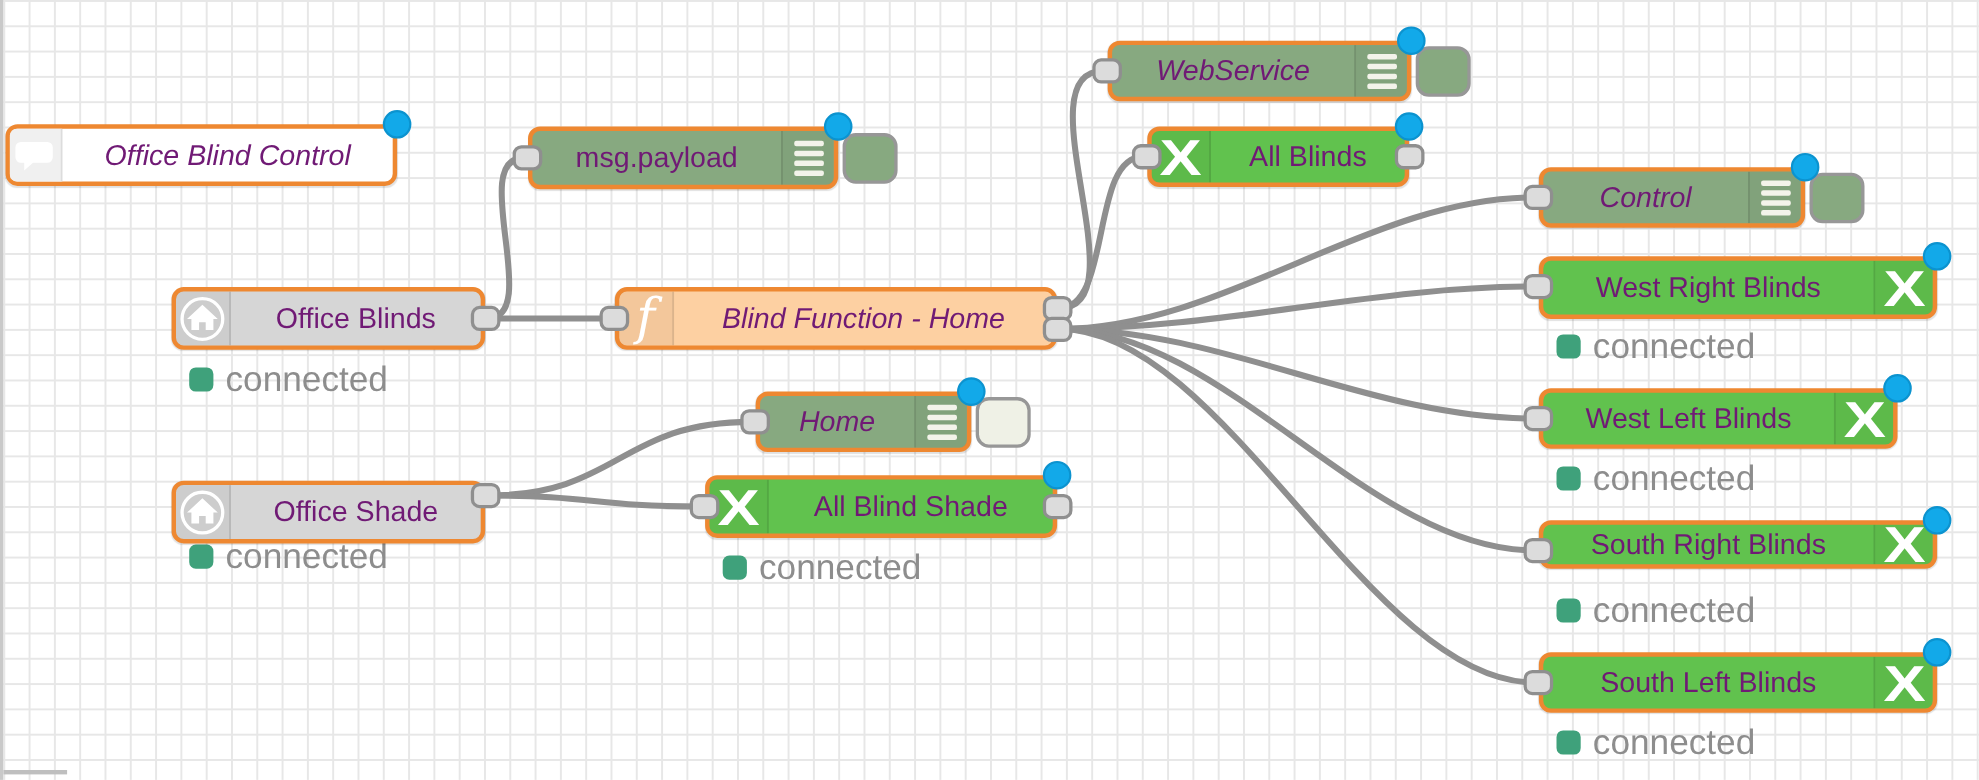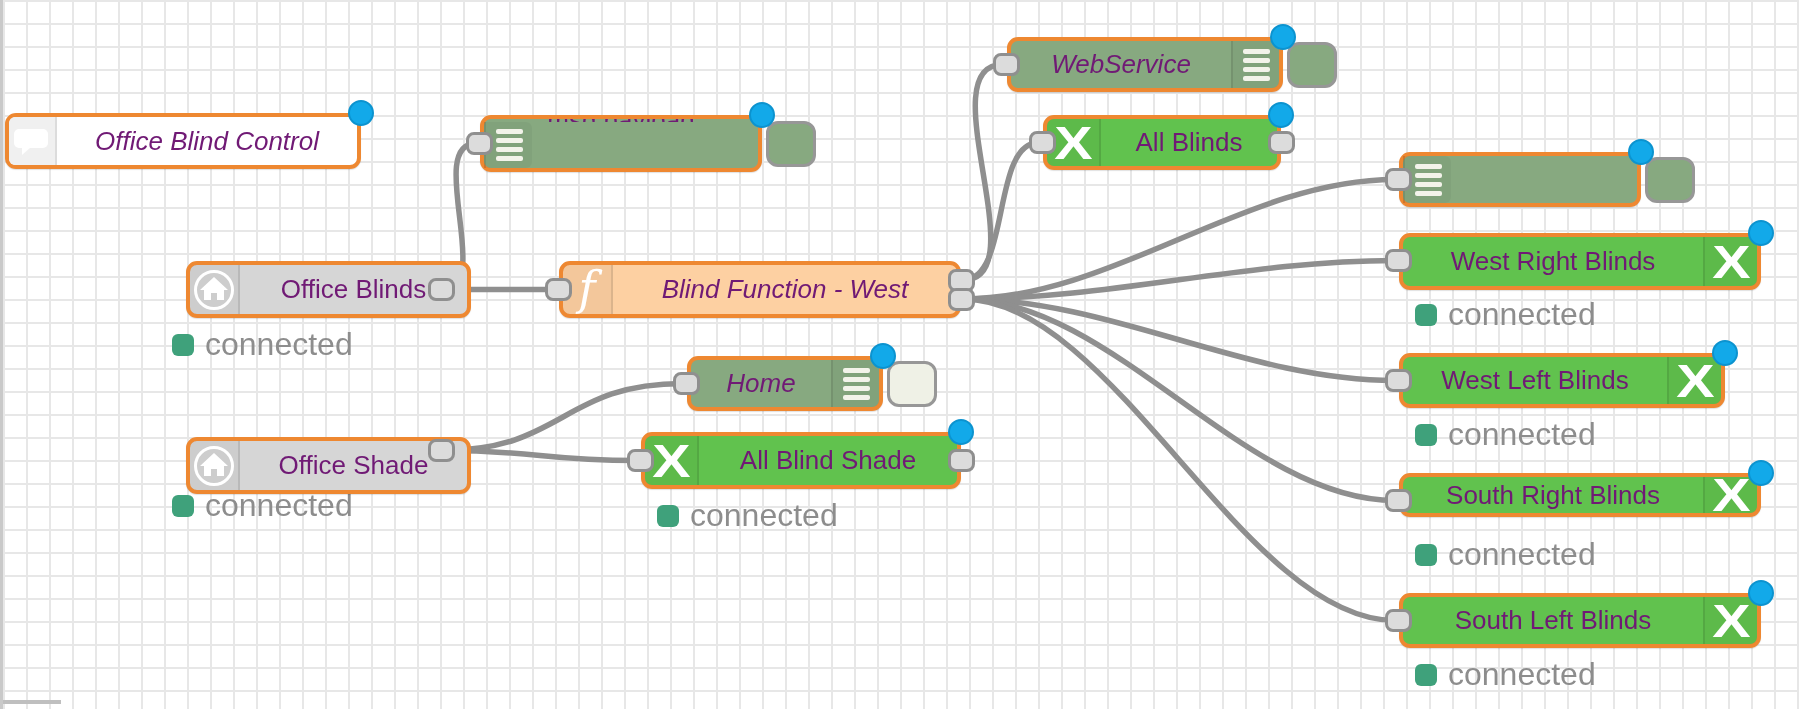--- a/index.html
+++ b/index.html
@@ -16,21 +16,21 @@
     font-size:26px;color:#701a75;white-space:nowrap;padding:0 12px;overflow:hidden;}
   .node.italic .label{font-style:italic;}
   .icon-area{width:48px;flex:0 0 48px;display:flex;align-items:center;justify-content:center;}
   .icon-area.side-left{border-right:2px solid rgba(0,0,0,0.10);background:rgba(0,0,0,0.04);border-radius:6px 0 0 6px;}
   .icon-area.side-right{border-left:2px solid rgba(0,0,0,0.10);background:rgba(0,0,0,0.04);border-radius:0 6px 6px 0;}
   .type-comment{background:var(--comment-node);}
   .type-comment .icon-area.side-left{background:#f0f0f0;border-right-color:#dcdcdc;width:46px;flex-basis:46px;}
   .type-debug{background:var(--debug-node);}
   .type-debug .icon-area{width:46px;flex-basis:46px;}
   .type-function{background:var(--function-node);}
-  .type-device{background:var(--device-node);margin-left:30px;}
+  .type-device{background:var(--device-node);}
   .type-ccu{background:var(--ccu-node);}
   .type-ccu .icon-area{width:52px;flex-basis:52px;}
   .port{position:absolute;width:27px;height:23px;background:#dcdcdc;border:3px solid #8f8f8f;
     border-radius:8px;z-index:4;box-sizing:border-box;}
   .changed-dot{position:absolute;width:26px;height:26px;border-radius:50%;z-index:5;
     background:var(--changed-dot);border:2px solid #0c93cf;box-sizing:border-box;}
   .status{position:absolute;display:flex;align-items:center;gap:11px;z-index:2;}
   .status .sq{width:22px;height:22px;border-radius:6px;background:var(--status-green);}
   .status .txt{font-size:32px;color:#8d8d8d;}
   .toggle-btn{position:absolute;width:50px;height:46px;border:3px solid #979797;border-radius:12px;
@@ -63,21 +63,21 @@
 <div class="node type-comment italic" style="left: 2px; top: 113px; width: 356px; height: 56px; text-align: right;">
       <div class="icon-area side-left">
         <svg width="44" height="44" viewBox="0 0 44 44">
           <path d="M9 10 h24 a5 5 0 0 1 5 5 v9 a5 5 0 0 1 -5 5 h-13 l-8 7 v-7 h-3 a5 5 0 0 1 -5 -5 v-9 a5 5 0 0 1 5 -5 z" fill="#ffffff"></path>
         </svg>
       </div>
       <span class="label">Office Blind Control</span>
     </div>
     <div class="changed-dot" style="left: 345px; top: 100px;"></div>
     <div class="toggle-btn on" style="left: 763px; top: 120.5px;"></div>
-    <div class="node type-debug" style="left: 477px; top: 115px; width: 282px; height: 57px; flex-direction: column;">
+    <div class="node type-debug" style="left: 477px; top: 115px; width: 282px; height: 57px;">
       <span class="label">msg.payload</span>
       <div class="icon-area side-right">
         <span class="list-icon">
           <i></i>
           <i></i>
           <i></i>
           <i></i>
         </span>
       </div>
     </div>
@@ -94,21 +94,21 @@
     </div>
     <div class="port" style="left: 425px; top: 278px;"></div>
     <div class="status" style="left: 169px; top: 326px;">
       <span class="sq"></span>
       <span class="txt">connected</span>
     </div>
     <div class="node type-function italic" style="left: 556px; top: 261px; width: 402px; height: 57px;">
       <div class="icon-area side-left">
         <span class="f-icon">f</span>
       </div>
-      <span class="label">Blind Function - West</span>
+      <span class="label">Blind Function - Home</span>
     </div>
     <div class="port" style="left: 542px; top: 278px;"></div>
     <div class="port" style="left: 945px; top: 268.5px;"></div>
     <div class="port" style="left: 945px; top: 287.5px;"></div>
     <div class="toggle-btn" style="left: 884px; top: 360.5px;"></div>
     <div class="node type-debug italic" style="left: 684px; top: 356px; width: 196px; height: 55px;">
       <span class="label">Home</span>
       <div class="icon-area side-right">
         <span class="list-icon">
           <i></i>
@@ -165,20 +165,21 @@
       <div class="icon-area side-left">
         <span class="x-icon">X</span>
       </div>
       <span class="label">All Blinds</span>
     </div>
     <div class="port" style="left: 1026px; top: 131px;"></div>
     <div class="port" style="left: 1265px; top: 131px;"></div>
     <div class="changed-dot" style="left: 1265px; top: 102px;"></div>
     <div class="toggle-btn on" style="left: 1642px; top: 156.5px;"></div>
     <div class="node type-debug italic" style="left: 1396px; top: 152px; width: 242px; height: 55px;">
+      <span class="label">Control</span>
       <div class="icon-area side-right">
         <span class="list-icon">
           <i></i>
           <i></i>
           <i></i>
           <i></i>
         </span>
       </div>
     </div>
     <div class="port" style="left: 1382px; top: 168px;"></div>

